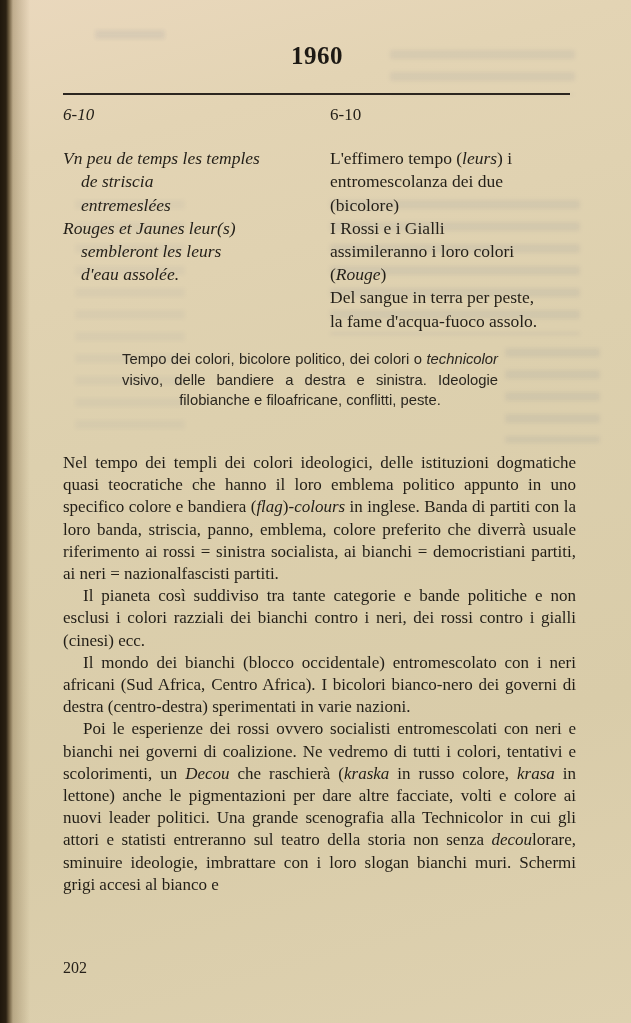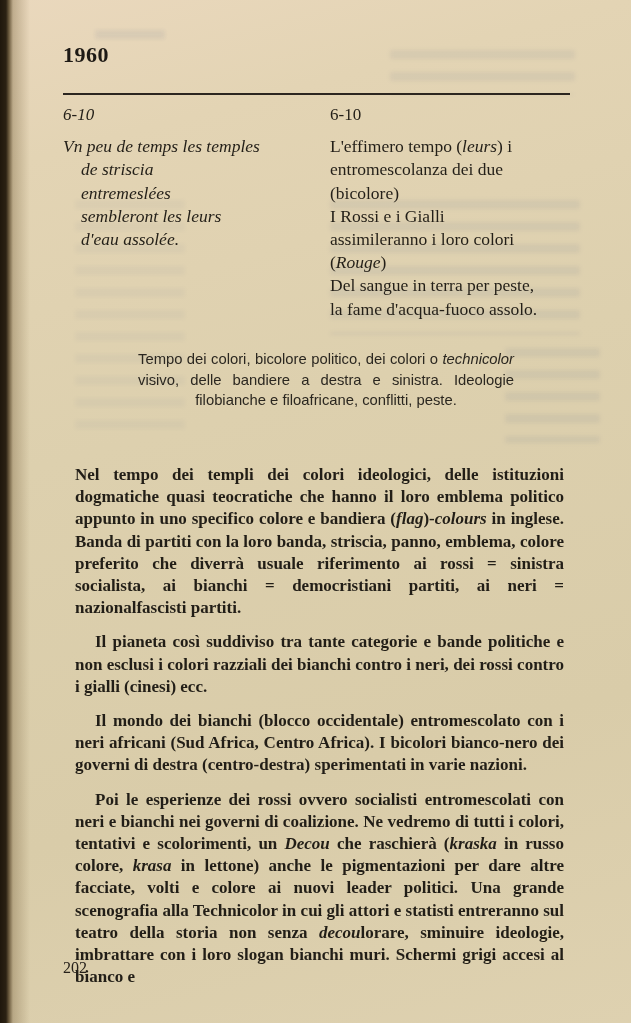--- a/index.html
+++ b/index.html
@@ -30,55 +30,55 @@
     pointer-events:none;
   }
   .g1{left:390px;top:50px;width:185px;height:45px;}
   .g2{left:330px;top:200px;width:250px;height:135px;}
   .g3{left:505px;top:348px;width:95px;height:95px;}
   .g4{left:75px;top:200px;width:110px;height:230px;opacity:.45;}
   .g5{left:95px;top:30px;width:70px;height:14px;opacity:.9;}
 
   .year-heading{
     position:absolute;left:63px;top:42px;width:508px;
-    text-align:left;font-size:22px;font-weight:bold;
+    text-align:center;font-size:25px;font-weight:bold;
     letter-spacing:.5px;color:#1d1914;
   }
   .head-rule{
     position:absolute;left:63px;top:93px;width:507px;height:2px;
     background:#2c2620;
   }
 
   .quatrain{
     position:absolute;left:63px;top:103px;width:513px;
     display:flex;
   }
   .q-col{font-size:17.5px;line-height:23.2px;}
   .q-left{width:267px;font-style:italic;}
   .q-right{width:246px;}
-  .q-number{margin-bottom:9px;font-size:17px;}
+  .q-number{margin-bottom:21px;font-size:17px;}
   .q-left .q-number{font-style:italic;}
   .verse-line.indent{padding-left:18px;}
   .q-col i{font-style:italic;}
 
   .summary-block{
-    position:absolute;left:138px;top:349px;width:376px;
+    position:absolute;left:122px;top:349px;width:376px;
     font-family:"Liberation Sans", sans-serif;
     font-size:14.8px;line-height:20.5px;
     text-align:justify;text-align-last:center;
     color:#2b2720;
   }
 
   .body-text{
     position:absolute;left:63px;top:452px;width:513px;
     font-size:17px;line-height:22.2px;
     text-align:justify;
     color:#221e17;
   }
-  .body-text .para{margin:12px;font-weight:bold;}
+  .body-text .para{margin:0;}
   .body-text .para.indent{text-indent:20px;}
 
   .page-number{
     position:absolute;left:63px;top:959px;
     font-size:16px;color:#26211a;
   }
 </style>
 </head>
 <body>
 
@@ -95,20 +95,21 @@
   <div class="year-heading">1960</div>
   <div class="head-rule"></div>
 
   <div class="quatrain">
     <div class="q-col q-left">
       <div class="q-number">6-10</div>
       <div>
           <div class="verse-line">Vn peu de temps les temples</div>
           <div class="verse-line indent">de striscia</div>
           <div class="verse-line indent">entremeslées</div>
+          <div class="verse-line">Rouges et Jaunes leur(s)</div>
           <div class="verse-line indent">sembleront les leurs</div>
           <div class="verse-line indent">d'eau assolée.</div>
         </div>
     </div>
     <div class="q-col q-right">
       <div class="q-number">6-10</div>
       <div>
           <div class="verse-line">L'effimero tempo (<i>leurs</i>) i</div>
           <div class="verse-line">entromescolanza dei due</div>
           <div class="verse-line">(bicolore)</div>

